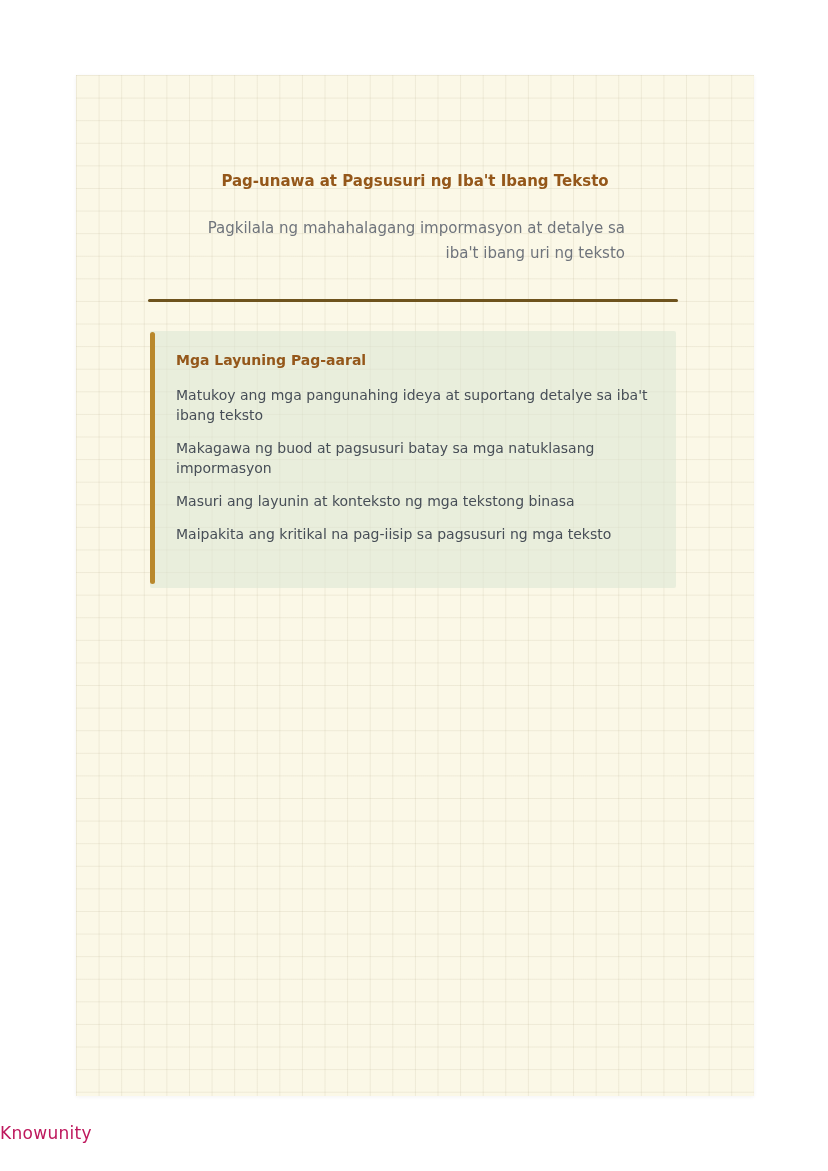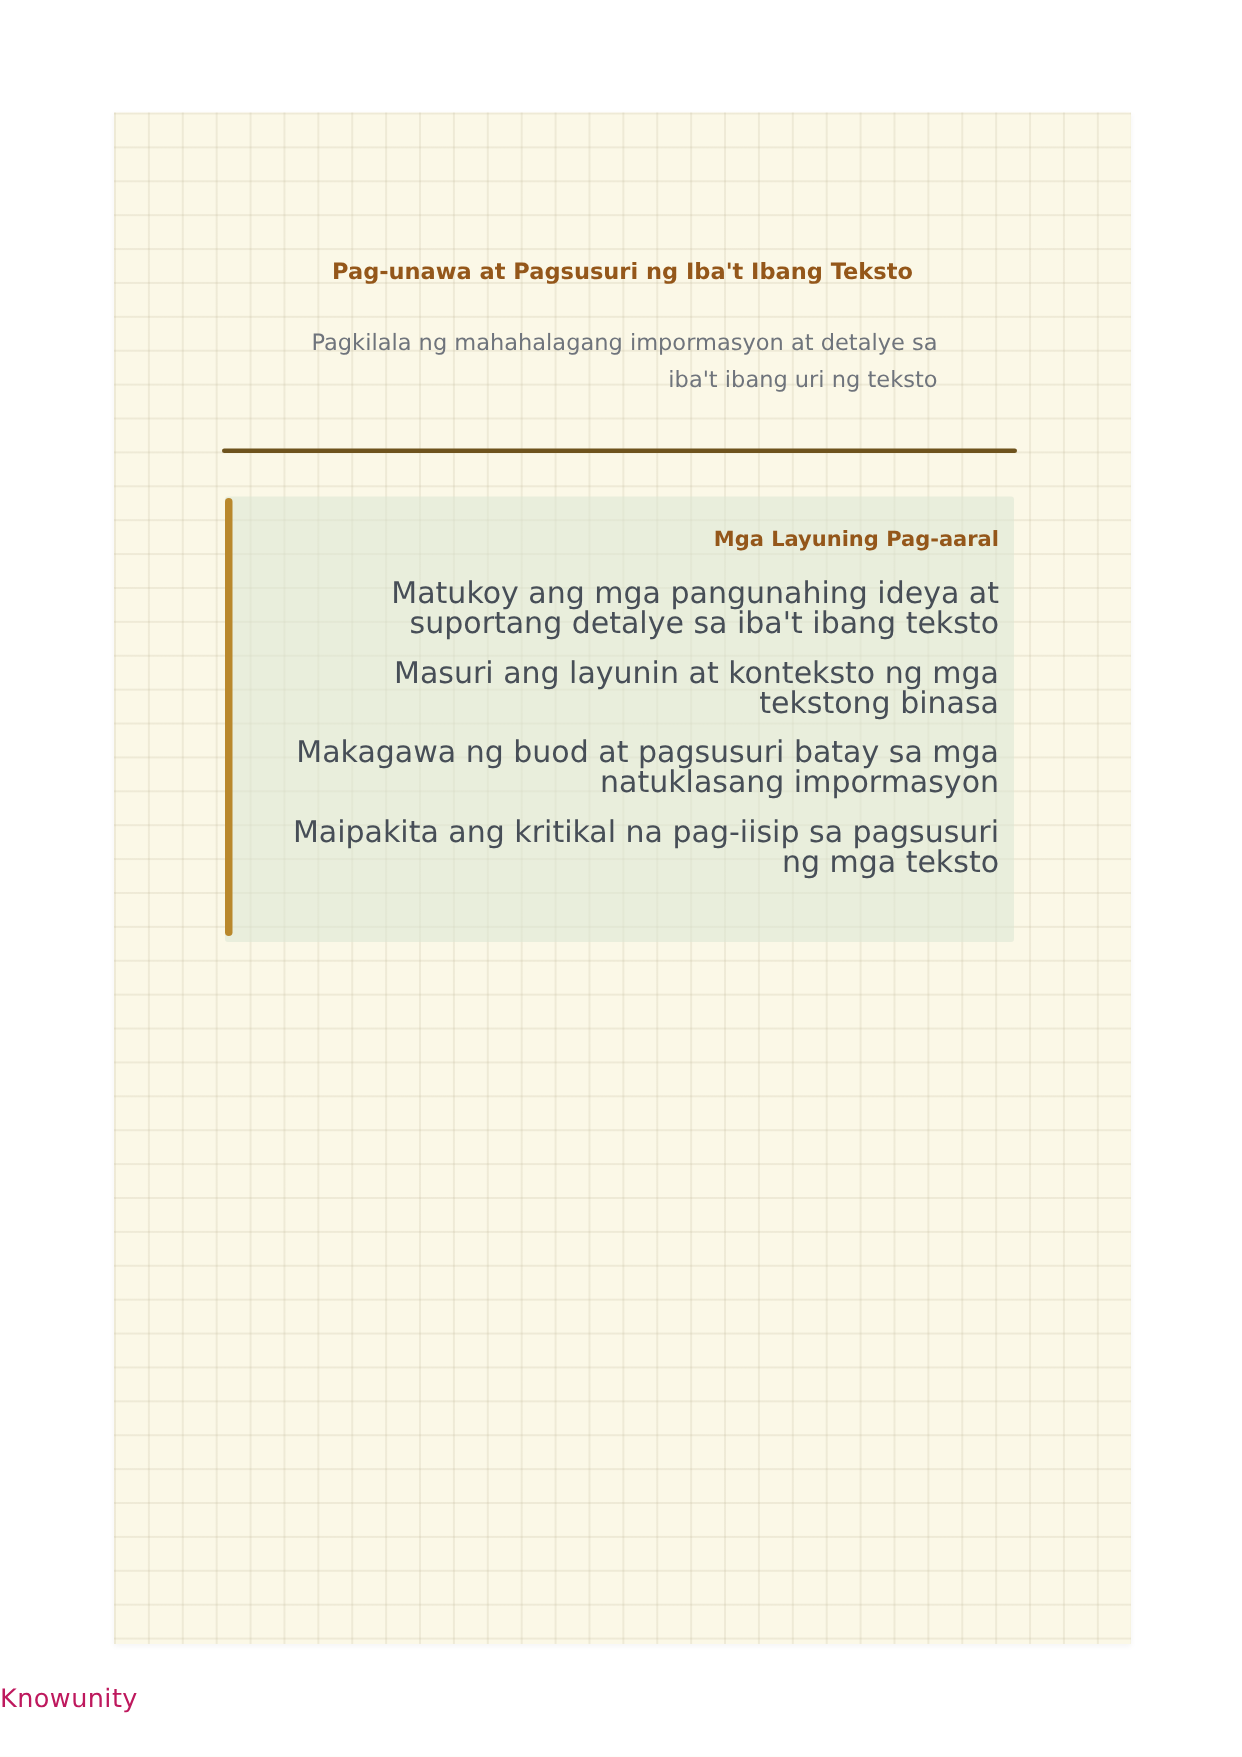--- a/index.html
+++ b/index.html
@@ -65,40 +65,39 @@
     background: #6e531d;
   }
   .objectives-box {
     position: absolute;
     left: 74px;
     top: 256px;
     width: 526px;
     background: rgba(219,229,212,0.55);
     border-radius: 2px;
     padding: 21px 10px 32px 26px;
-    text-align: right;
   }
   .accent-bar {
     position: absolute;
     left: 0;
     top: 1px;
     bottom: 4px;
     width: 5px;
     border-radius: 3px;
     background: #b9882c;
   }
   .objectives-heading {
     font-size: 14px;
     font-weight: bold;
     color: #94571a;
     line-height: 17px;
     margin-bottom: 16px;
   }
   .obj-item {
-    font-size: 20px;
+    font-size: 14px;
     color: #474e57;
     line-height: 20px;
     margin-bottom: 13px;
     max-width: 490px;
   }
   .obj-item:last-child { margin-bottom: 12px; }
   .footer-brand {
     position: absolute;
     left: 0;
     top: 1123px;
@@ -119,20 +118,20 @@
   <div class="doc-title">Pag-unawa at Pagsusuri ng Iba't Ibang Teksto</div>
 
   <div class="doc-subtitle">Pagkilala ng mahahalagang impormasyon at detalye sa iba't ibang uri ng teksto</div>
 
   <div class="divider"></div>
 
   <div class="objectives-box">
     <div class="accent-bar"></div>
     <div class="objectives-heading">Mga Layuning Pag-aaral</div>
     <div class="obj-item">Matukoy ang mga pangunahing ideya at suportang detalye sa iba't ibang teksto</div>
+    <div class="obj-item">Makagawa ng buod at pagsusuri batay sa mga natuklasang impormasyon</div>
     <div class="obj-item">Masuri ang layunin at konteksto ng mga tekstong binasa</div>
-    <div class="obj-item">Makagawa ng buod at pagsusuri batay sa mga natuklasang impormasyon</div>
     <div class="obj-item">Maipakita ang kritikal na pag-iisip sa pagsusuri ng mga teksto</div>
   </div>
 
 </div>
 
 <div class="footer-brand">Knowunity</div>
 
 </body></html>

